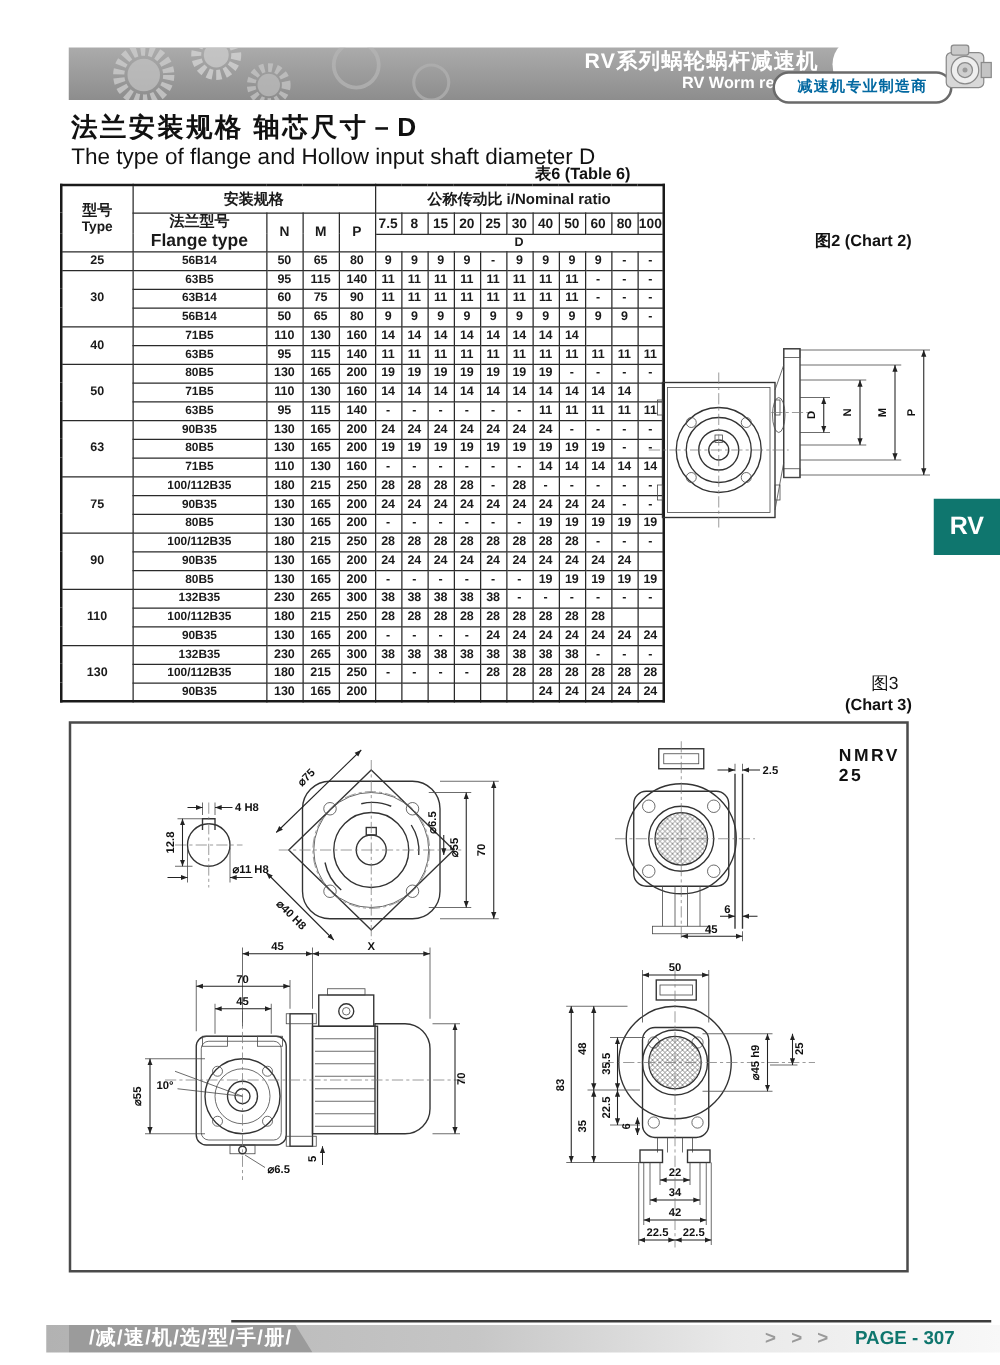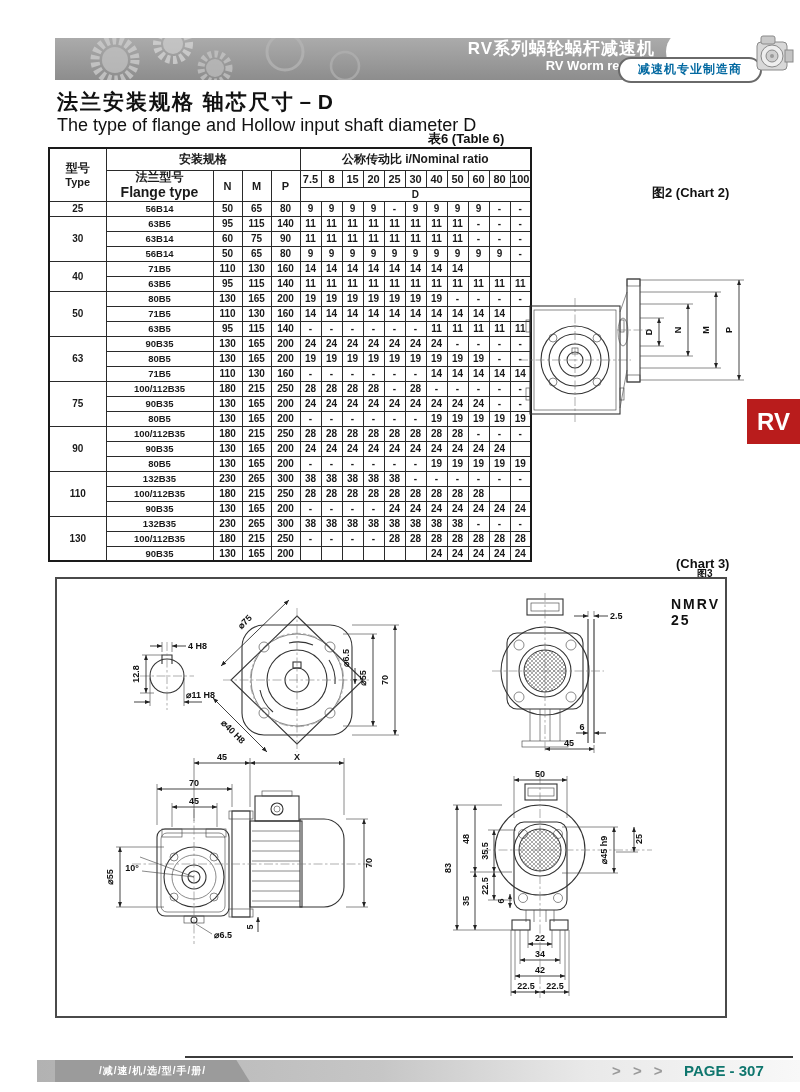--- a/index.html
+++ b/index.html
@@ -15,24 +15,24 @@
             border-radius:30px 0 0 40px;z-index:2;}
   .badge{position:absolute;left:618px;top:57px;width:140px;height:22px;background:#fff;
          border:2px solid #6a6a6a;border-radius:13px;z-index:3;text-align:center;
          font-size:12px;font-weight:bold;color:#0369a1;line-height:21px;letter-spacing:1px;}
   .prod-icon{position:absolute;left:751px;top:34px;z-index:3;}
   
   .h-cn{position:absolute;left:57px;top:88px;font-size:21px;font-weight:bold;letter-spacing:2px;}
   .h-en{position:absolute;left:57px;top:115px;font-size:18px;font-weight:normal;text-align:right;}
   .tbl-cap{position:absolute;left:428px;top:130px;font-size:13px;font-weight:bold;}
   .c2-cap{position:absolute;left:652px;top:184px;font-size:13px;font-weight:bold;}
-  .c3-cap-cn{position:absolute;left:697px;top:538px;font-size:10px;font-weight:bold;margin-top:29px;}
+  .c3-cap-cn{position:absolute;left:697px;top:538px;font-size:14px;font-weight:normal;}
   .c3-cap-en{position:absolute;left:676px;top:556px;font-size:13px;font-weight:bold;}
-  .rv-tab{position:absolute;left:747px;top:399px;width:53px;height:45px;background:#b91c1c;
-          color:#fff;font-size:24px;font-weight:bold;text-align:center;line-height:45px;z-index:4;}
+  .rv-tab{position:absolute;left:747px;top:399px;width:53px;height:45px;background:#0f766e;
+          color:#fff;font-size:20px;font-weight:bold;text-align:center;line-height:45px;z-index:4;}
   
   .spec{position:absolute;left:48px;top:147px;border-collapse:collapse;table-layout:fixed;
         width:484px;border:2px solid #1a1a1a;}
   .spec th,.spec td{border:1px solid #2a2a2a;text-align:center;vertical-align:middle;
         padding:0;font-weight:bold;color:#1a1a1a;white-space:nowrap;overflow:hidden;}
   .spec tr.h1{height:22px;} .spec tr.h2{height:17px;} .spec tr.h3{height:14px;}
   .spec tr.h1 th{font-size:12px;}
   .spec .en{font-size:11px;font-weight:bold;}
   .spec .en2{font-size:14px;font-weight:bold;}
   .spec .cnl{font-size:12px;line-height:1.15;}
@@ -51,21 +51,21 @@
   .thin{fill:none;stroke:#4a4a4a;stroke-width:0.65;}
   .dim{fill:none;stroke:#222;stroke-width:0.85;}
   .cl{fill:none;stroke:#7a7a7a;stroke-width:0.6;stroke-dasharray:9 2.5 2.5 2.5;}
   .dt{font-family:"Liberation Sans",sans-serif;font-size:9px;font-weight:bold;fill:#111;}
   
   .f-line{position:absolute;left:185px;top:1056px;width:608px;height:2px;background:#3c3c3c;}
   .f-bar{position:absolute;left:37px;top:1060px;width:763px;height:22px;
          background:linear-gradient(to right,#b2b2b2,#c6c6c6 45%,#e9e9e9 72%,#f8f8f8);}
   .f-trap{position:absolute;left:55px;top:1060px;width:195px;height:22px;background:#9b9b9b;
           clip-path:polygon(0 0,93% 0,100% 100%,0 100%);
-          color:#fff;font-size:10px;font-weight:bold;text-align:center;line-height:22px;letter-spacing:1px;}
+          color:#fff;font-size:16px;font-weight:bold;text-align:center;line-height:22px;letter-spacing:1px;}
   .f-arrows{position:absolute;left:612px;top:1060px;font-size:15px;font-weight:bold;color:#9a9a9a;
             letter-spacing:4px;line-height:22px;}
   .f-page{position:absolute;left:684px;top:1060px;font-size:15px;font-weight:bold;color:#0f766e;line-height:22px;}
 </style>
 </head>
 <body>
 
 <div class="page">
 
   <div class="band">

